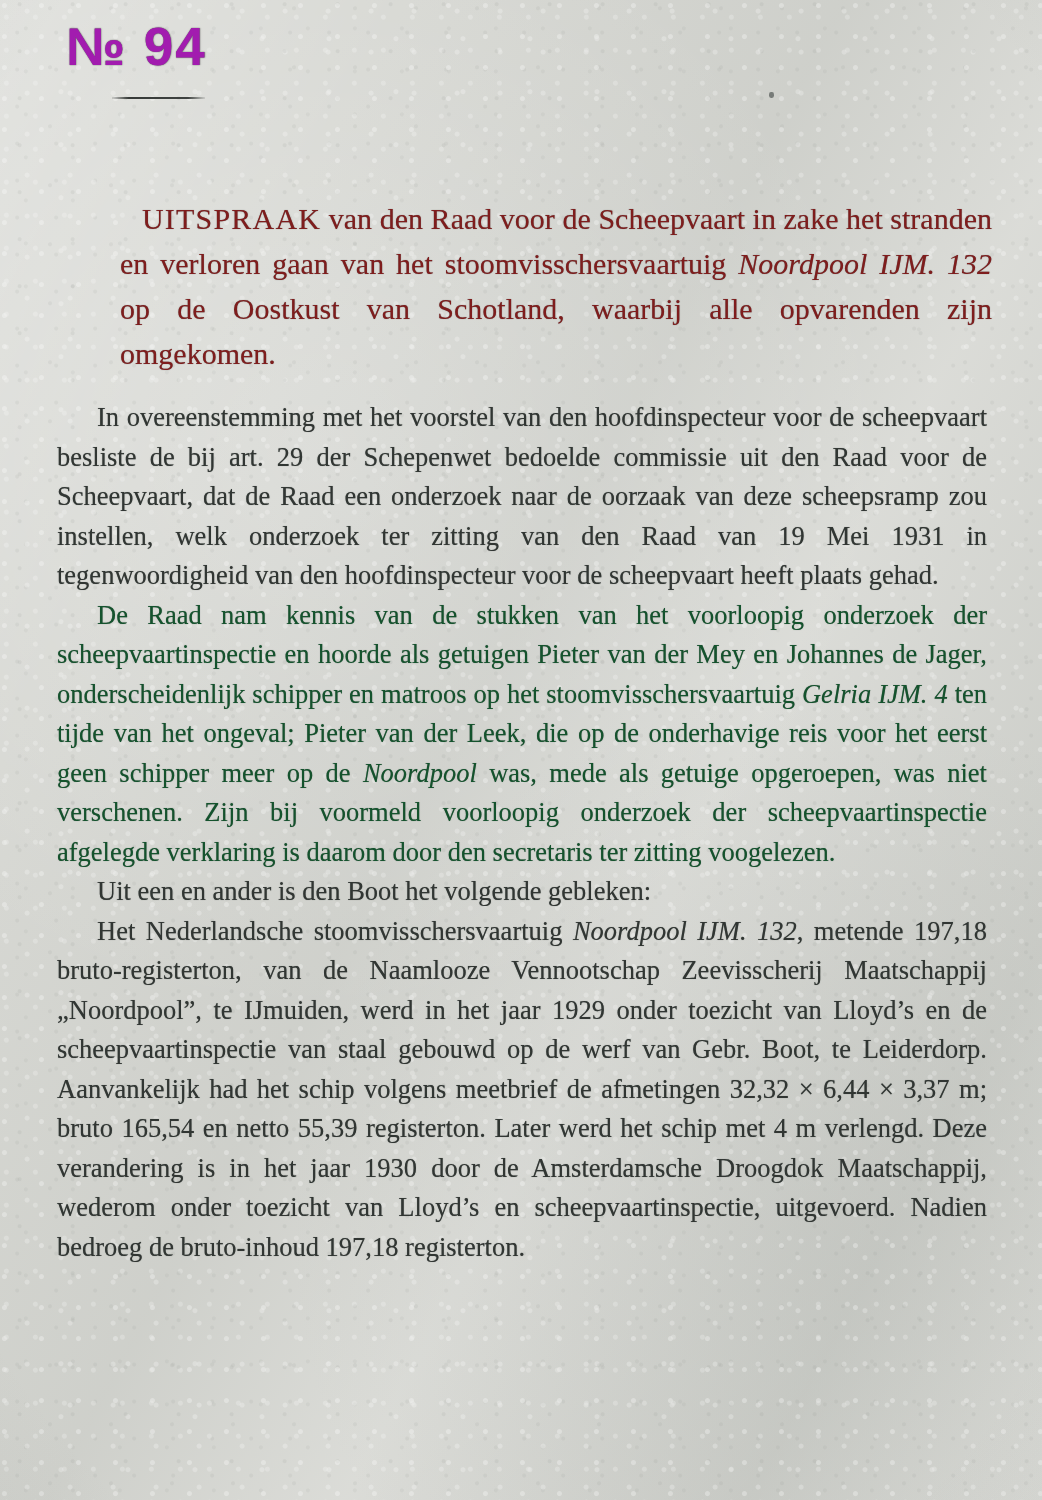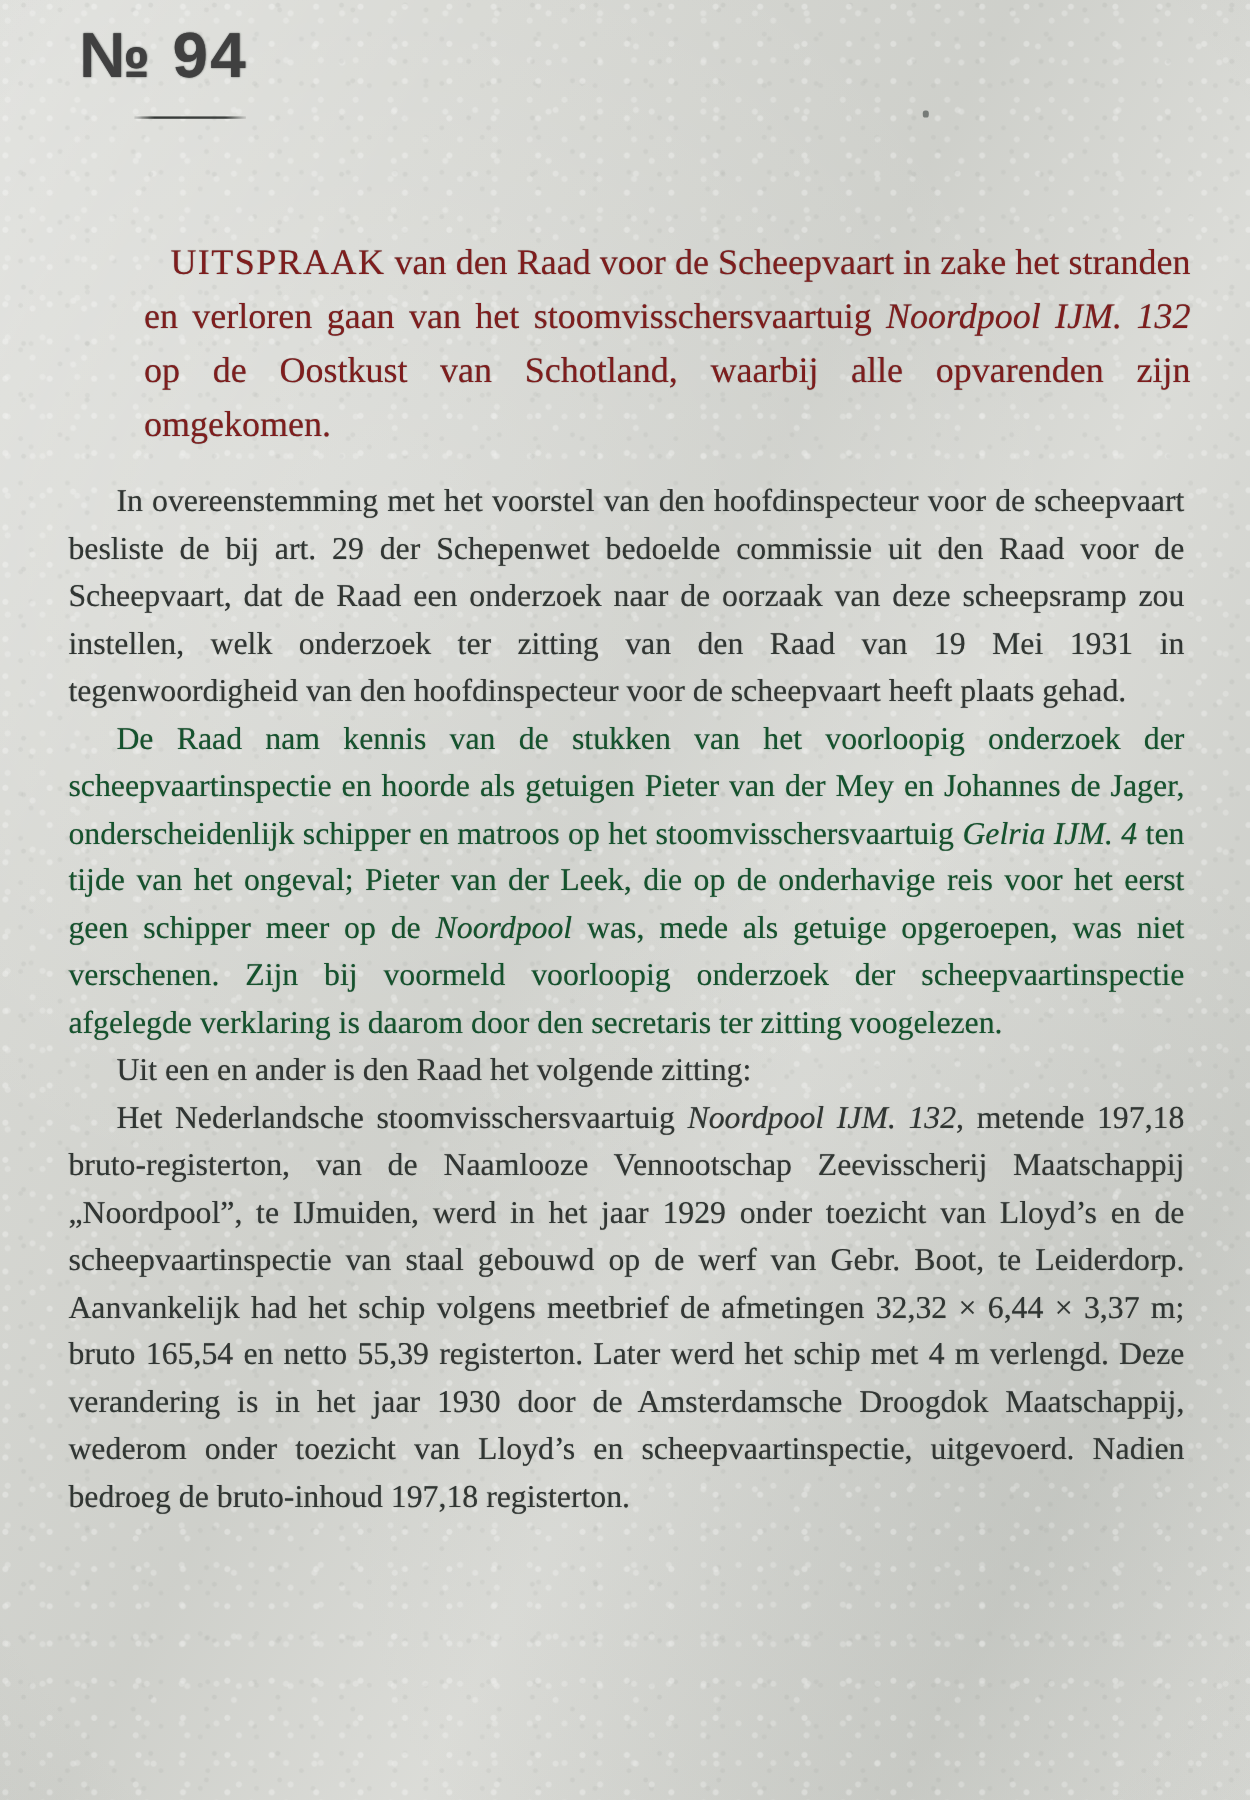--- a/index.html
+++ b/index.html
@@ -68,21 +68,21 @@
   }
 
   
   .header-no {
     position: absolute;
     left: 66px;
     top: 16px;
     font-size: 53px;
     font-weight: 700;
     letter-spacing: 2px;
-    color: #404040;
+    color: #a21caf;
     font-family: "Liberation Sans", "DejaVu Sans", sans-serif;
     text-shadow: 0 0 1.1px rgba(60,64,62,.85), .6px .4px 1.4px rgba(90,95,92,.45);
   }
   .header-rule {
     position: absolute;
     left: 112px;
     top: 97px;
     width: 93px;
     height: 2px;
     background: linear-gradient(90deg, rgba(50,54,52,.15), rgba(45,49,47,.95) 18%, rgba(45,49,47,.9) 82%, rgba(50,54,52,.12));
@@ -158,20 +158,20 @@
       <span class="lead">UITSPRAAK</span><span> van den Raad voor de Scheepvaart in zake het stranden en verloren gaan van het stoomvisschersvaartuig </span><i>Noordpool IJM. 132</i><span> op de Oostkust van Schotland, waarbij alle opvarenden zijn omgekomen.</span>
     </div>
 
     <div class="body-block">
 
 
       <p class="ink-dark">In overeenstemming met het voorstel van den hoofdinspecteur voor de scheepvaart besliste de bij art. 29 der Schepenwet bedoelde commissie uit den Raad voor de Scheepvaart, dat de Raad een onderzoek naar de oorzaak van deze scheepsramp zou instellen, welk onderzoek ter zitting van den Raad van 19 Mei 1931 in tegenwoordigheid van den hoofdinspecteur voor de scheepvaart heeft plaats gehad.</p>
 
       <p class="ink-light"><span>De Raad nam kennis van de stukken van het voorloopig onderzoek der scheepvaartinspectie en hoorde als getuigen Pieter van der Mey en Johannes de Jager, onderscheidenlijk schipper en matroos op het stoomvisschersvaartuig </span><i>Gelria IJM. 4</i><span> ten tijde van het ongeval; Pieter van der Leek, die op de onderhavige reis voor het eerst geen schipper meer op de </span><i>Noordpool</i><span> was, mede als getuige opgeroepen, was niet verschenen. Zijn bij voormeld voorloopig onderzoek der scheepvaartinspectie afgelegde verklaring is daarom door den secretaris ter zitting voogelezen.</span></p>
 
-      <p class="ink-dark">Uit een en ander is den Raad het volgende zitting:</p>
+      <p class="ink-dark">Uit een en ander is den Boot het volgende gebleken:</p>
 
       <p class="ink-dark"><span>Het Nederlandsche stoomvisschersvaartuig </span><i>Noordpool IJM. 132</i><span>, metende 197,18 bruto-registerton, van de Naamlooze Vennootschap Zeevisscherij Maatschappij „Noordpool”, te IJmuiden, werd in het jaar 1929 onder toezicht van Lloyd’s en de scheepvaartinspectie van staal gebouwd op de werf van Gebr. Boot, te Leiderdorp. Aanvankelijk had het schip volgens meetbrief de afmetingen 32,32 × 6,44 × 3,37 m; bruto 165,54 en netto 55,39 registerton. Later werd het schip met 4 m verlengd. Deze verandering is in het jaar 1930 door de Amsterdamsche Droogdok Maatschappij, wederom onder toezicht van Lloyd’s en scheepvaartinspectie, uitgevoerd. Nadien bedroeg de bruto-inhoud 197,18 registerton.</span></p>
 
     </div>
 
   </div>
 </div>
 
 </body></html>

